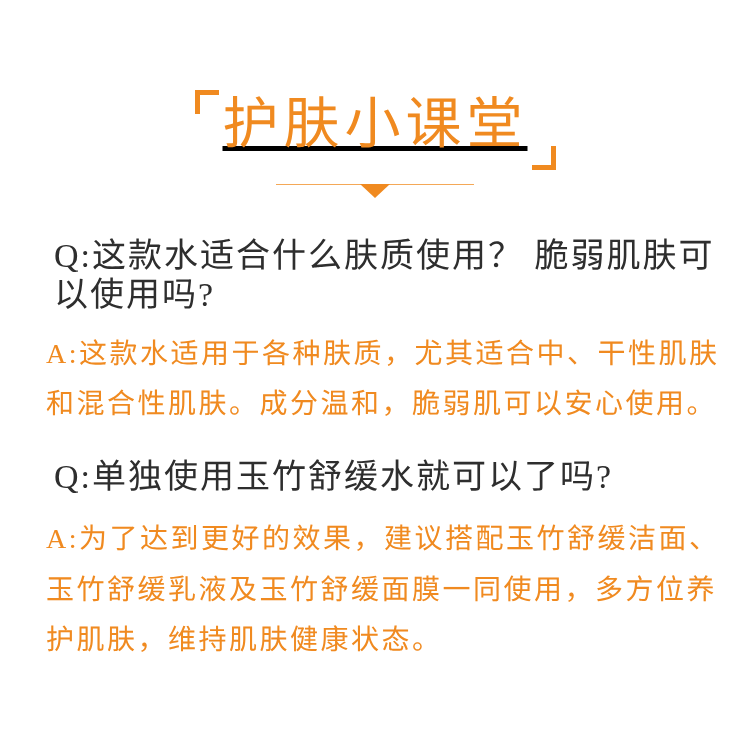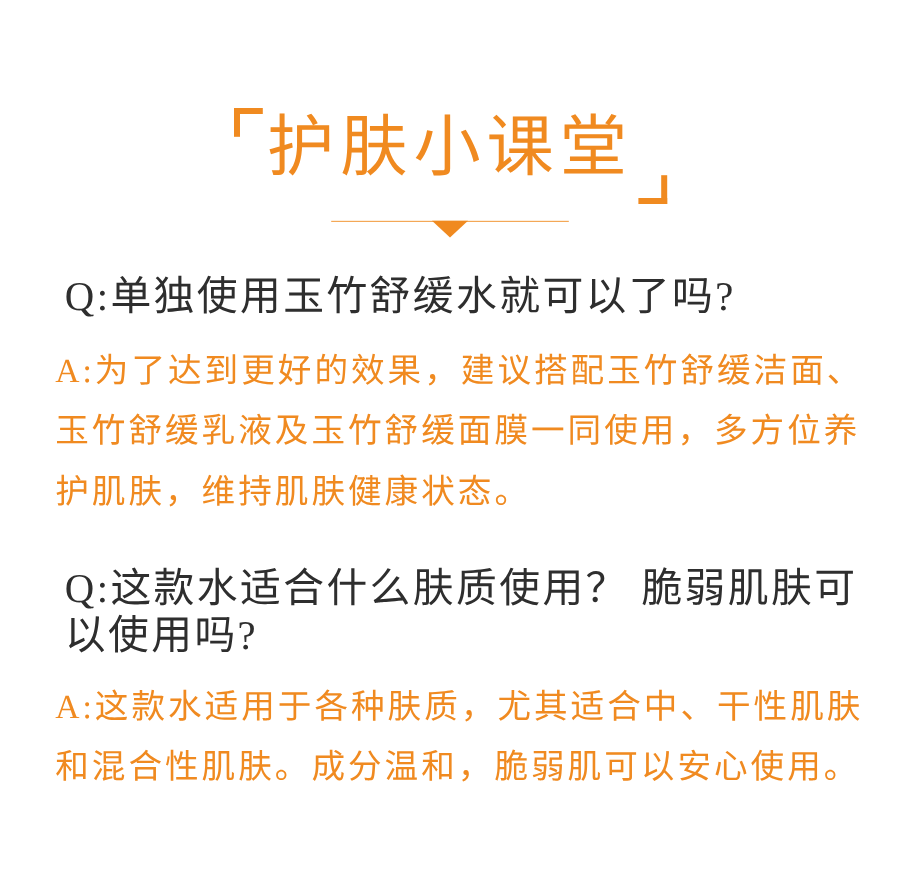--- a/index.html
+++ b/index.html
@@ -21,20 +21,21 @@
   }
 
   
   header {
     text-align: center;
     padding-top: 88px;
   }
   .title-row {
     display: inline-flex;
     align-items: flex-end;
+    text-decoration: underline;
   }
   .page-title {
     margin: 0;
     font-size: 56px;
     font-weight: normal;
     line-height: 1.32;
     letter-spacing: 5px;
     color: #F08A20;
     padding: 0 4px;
   }
@@ -122,29 +123,29 @@
       <span class="bracket bracket-close"></span>
     </div>
     <div class="divider">
       <span class="divider-line"></span>
       <span class="divider-triangle"></span>
     </div>
   </header>
 
   <main class="qa-list">
 
+    <section class="qa-item qa-item-1">
+      <p class="question">Q:这款水适合什么肤质使用？ 脆弱肌肤可
+以使用吗?</p>
+      <p class="answer">A:这款水适用于各种肤质，尤其适合中、干性肌肤
+和混合性肌肤。成分温和，脆弱肌可以安心使用。</p>
+    </section>
+
     <section class="qa-item qa-item-2">
       <p class="question">Q:单独使用玉竹舒缓水就可以了吗?</p>
       <p class="answer">A:为了达到更好的效果，建议搭配玉竹舒缓洁面、
 玉竹舒缓乳液及玉竹舒缓面膜一同使用，多方位养
 护肌肤，维持肌肤健康状态。</p>
     </section>
 
-    <section class="qa-item qa-item-1">
-      <p class="question">Q:这款水适合什么肤质使用？ 脆弱肌肤可
-以使用吗?</p>
-      <p class="answer">A:这款水适用于各种肤质，尤其适合中、干性肌肤
-和混合性肌肤。成分温和，脆弱肌可以安心使用。</p>
-    </section>
-
   </main>
 
 </div>
 
 </body></html>

